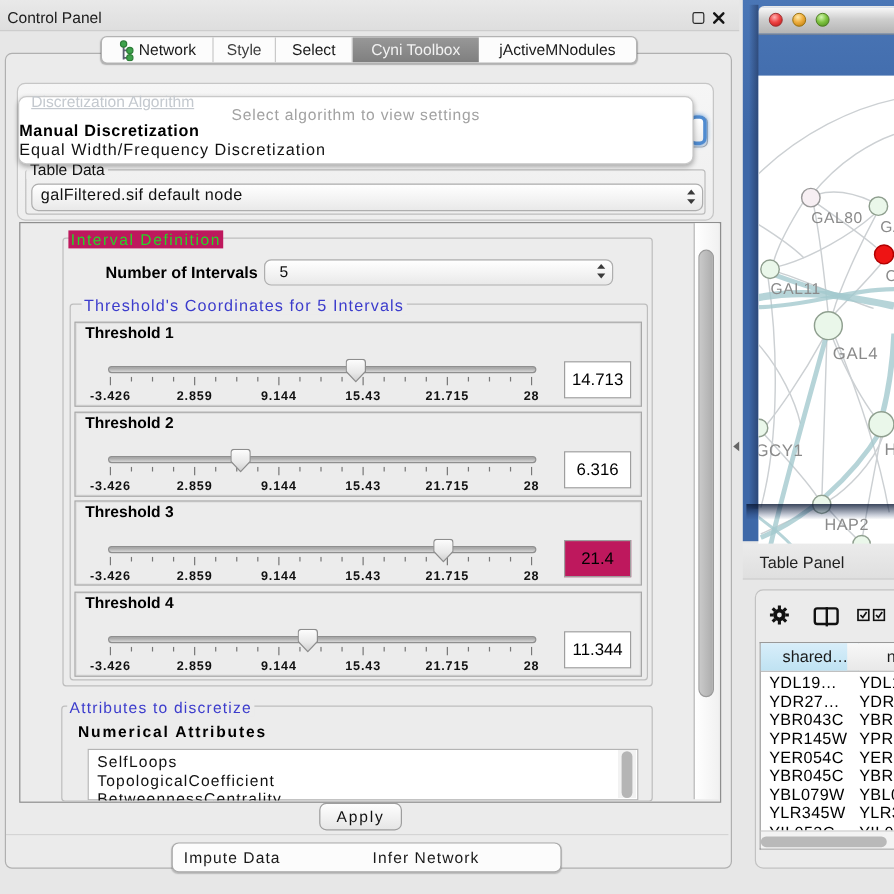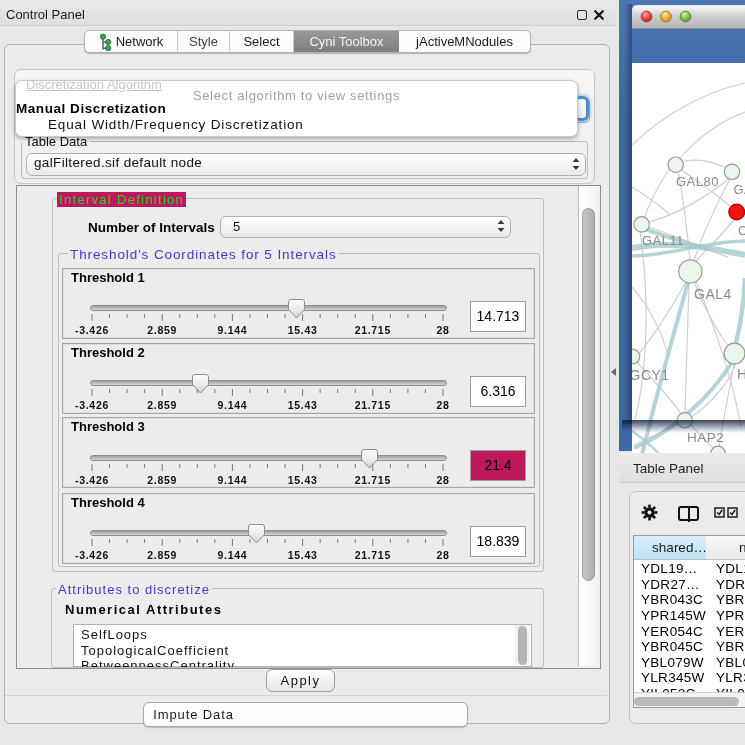--- a/index.html
+++ b/index.html
@@ -45,21 +45,21 @@
 <div class="abs" style="left:34px;top:154.5px;font-size:13.5px;letter-spacing:0.35px;color:#111;">galFiltered.sif default node</div>
 <svg class="abs" style="left:571px;top:157px;" width="10" height="14" viewBox="0 0 10 14">
   <path d="M5 1 L8.4 5 H1.6 Z" fill="#3a3a3a"></path>
     <path d="M5 13 L1.6 9 H8.4 Z" fill="#3a3a3a"></path>
 </svg>
 
 <div class="abs" style="left:15px;top:80px;width:561px;height:55px;background:#fff;border:1px solid #c9c9c9;border-radius:7px;box-shadow:0 2px 4px rgba(0,0,0,0.3);"></div>
 <div class="abs" style="left:26px;top:76.5px;font-size:13px;color:#c4c9cf;text-decoration:underline;">Discretization Algorithm</div>
 <div class="abs" style="left:15px;top:87.5px;width:563px;text-align:center;font-size:13px;letter-spacing:0.65px;color:#a2a2a2;">Select algorithm to view settings</div>
 <div class="abs b" style="left:16px;top:100.5px;font-size:13.5px;letter-spacing:0.55px;color:#000;">Manual Discretization</div>
-<div class="abs" style="left:16px;top:116.5px;font-size:13.5px;letter-spacing:0.85px;color:#111;padding-left:32px;">Equal Width/Frequency Discretization</div>
+<div class="abs" style="left:16px;top:116.5px;font-size:13.5px;letter-spacing:0.85px;color:#111;">Equal Width/Frequency Discretization</div>
 
 <div class="abs" style="left:16px;top:185px;width:583px;height:482px;background:#ececec;border:1px solid #8e8e8e;"></div>
 
 <div class="abs" style="left:578px;top:186px;width:20px;height:480px;background:linear-gradient(90deg,#ffffff,#f1f1f1);border-left:1px solid #b9b9b9;"></div>
 <div class="abs" style="left:582px;top:208px;width:11px;height:371px;background:linear-gradient(90deg,#c9c9c9,#adadad);border:1px solid #9a9a9a;border-radius:7px;"></div>
 
 <div class="abs" style="left:52px;top:198px;width:490px;height:372px;border:1px solid #bdbdbd;border-radius:3px;"></div>
 <div class="abs" style="left:57px;top:192px;background:#be185d;padding:0 2px;font-size:13px;letter-spacing:1.3px;color:#27d427;">Interval Definition</div>
 
 <div class="abs b" style="left:88px;top:220px;font-size:13.5px;color:#000;">Number of Intervals</div>
@@ -237,38 +237,39 @@
 <svg class="abs" style="left:248.0px;top:524.0px;" width="17" height="20" viewBox="0 0 17 20">
 <defs>
       <linearGradient id="thg492" x1="0" y1="0" x2="0" y2="1">
         <stop offset="0" stop-color="#fdfdfd"></stop>
         <stop offset="0.6" stop-color="#e8e8e8"></stop>
         <stop offset="1" stop-color="#cfcfcf"></stop>
       </linearGradient>
     </defs>
 <path d="M3 0.5 H14 A2.5 2.5 0 0 1 16.5 3 V10.5 L8.5 19 L0.5 10.5 V3 A2.5 2.5 0 0 1 3 0.5 Z" fill="url(#thg492)" stroke="#8d8d8d" stroke-width="1"></path>
   </svg>
-<div class="abs" style="left:470px;top:525.5px;width:54px;height:29px;background:#fff;border:1.5px solid #9e9e9e;text-align:center;font-size:14px;color:#000;line-height:29px;">18.839</div>
+<div class="abs" style="left:470px;top:525.5px;width:54px;height:29px;background:#fff;border:1.5px solid #9e9e9e;text-align:center;font-size:14px;color:#000;line-height:29px;">11.344</div>
 
 <div class="abs" style="left:51px;top:588px;width:491px;height:78px;border:1px solid #bdbdbd;border-radius:3px;"></div>
 <div class="abs" style="left:56px;top:582px;background:#ececec;padding:0 2px;font-size:13px;letter-spacing:1.0px;color:#3c3ccc;">Attributes to discretize</div>
 <div class="abs b" style="left:65px;top:602px;font-size:13px;letter-spacing:1.5px;color:#000;">Numerical Attributes</div>
 <div class="abs" style="left:73px;top:624px;width:457px;height:41px;background:#fff;border:1px solid #b4b4b4;"></div>
 <div class="abs" style="left:515px;top:625px;width:15px;height:40px;background:#f2f2f2;"></div>
 <div class="abs" style="left:518px;top:626px;width:9px;height:39px;background:#b5b5b5;border-radius:5px;"></div>
 <div class="abs" style="left:81px;top:627px;font-size:13px;letter-spacing:1.0px;color:#111;">SelfLoops</div>
 <div class="abs" style="left:81px;top:643px;font-size:13px;letter-spacing:1.0px;color:#111;">TopologicalCoefficient</div>
 <div class="abs" style="left:81px;top:658px;font-size:13px;letter-spacing:1.0px;color:#111;height:9px;overflow:hidden;">BetweennessCentrality</div>
 
 <div class="abs" style="left:266px;top:669px;width:67px;height:21px;background:linear-gradient(#fefefe,#e6e6e6);border:1px solid #9e9e9e;border-radius:6px;text-align:center;font-size:13px;color:#111;letter-spacing:1.5px;line-height:21px;">Apply</div>
 
 <div class="abs" style="left:5px;top:695px;width:602px;height:1px;background:#d4d4d4;"></div>
 
 <div class="abs" style="left:143px;top:702px;width:323px;height:23px;background:#fcfcfc;border:1px solid #a9a9a9;border-radius:6px;box-shadow:0 1px 1px rgba(0,0,0,0.2);overflow:hidden;display:flex;">
   <div style="width:99px;display:flex;align-items:center;justify-content:center;font-size:13px;letter-spacing:0.9px;color:#1a1a1a;">Impute Data</div>
+  <div style="flex:1;display:flex;align-items:center;justify-content:center;font-size:13px;letter-spacing:0.9px;color:#1a1a1a;">Infer Network</div>
 </div>
 
 <svg class="abs" style="left:610px;top:367px;" width="8" height="10" viewBox="0 0 8 10">
     <path d="M6 1 L1 5 L6 9 Z" fill="#666"></path>
   </svg>
 
 <div class="abs" style="left:619px;top:0;width:126px;height:451px;background:linear-gradient(#4a76b6,#3e68a8 25%,#3e68a8);"></div>
 
 <div class="abs" style="left:624px;top:4px;width:8px;height:420px;background:linear-gradient(90deg,rgba(25,38,70,0),rgba(25,38,70,0.5));"></div>
 

